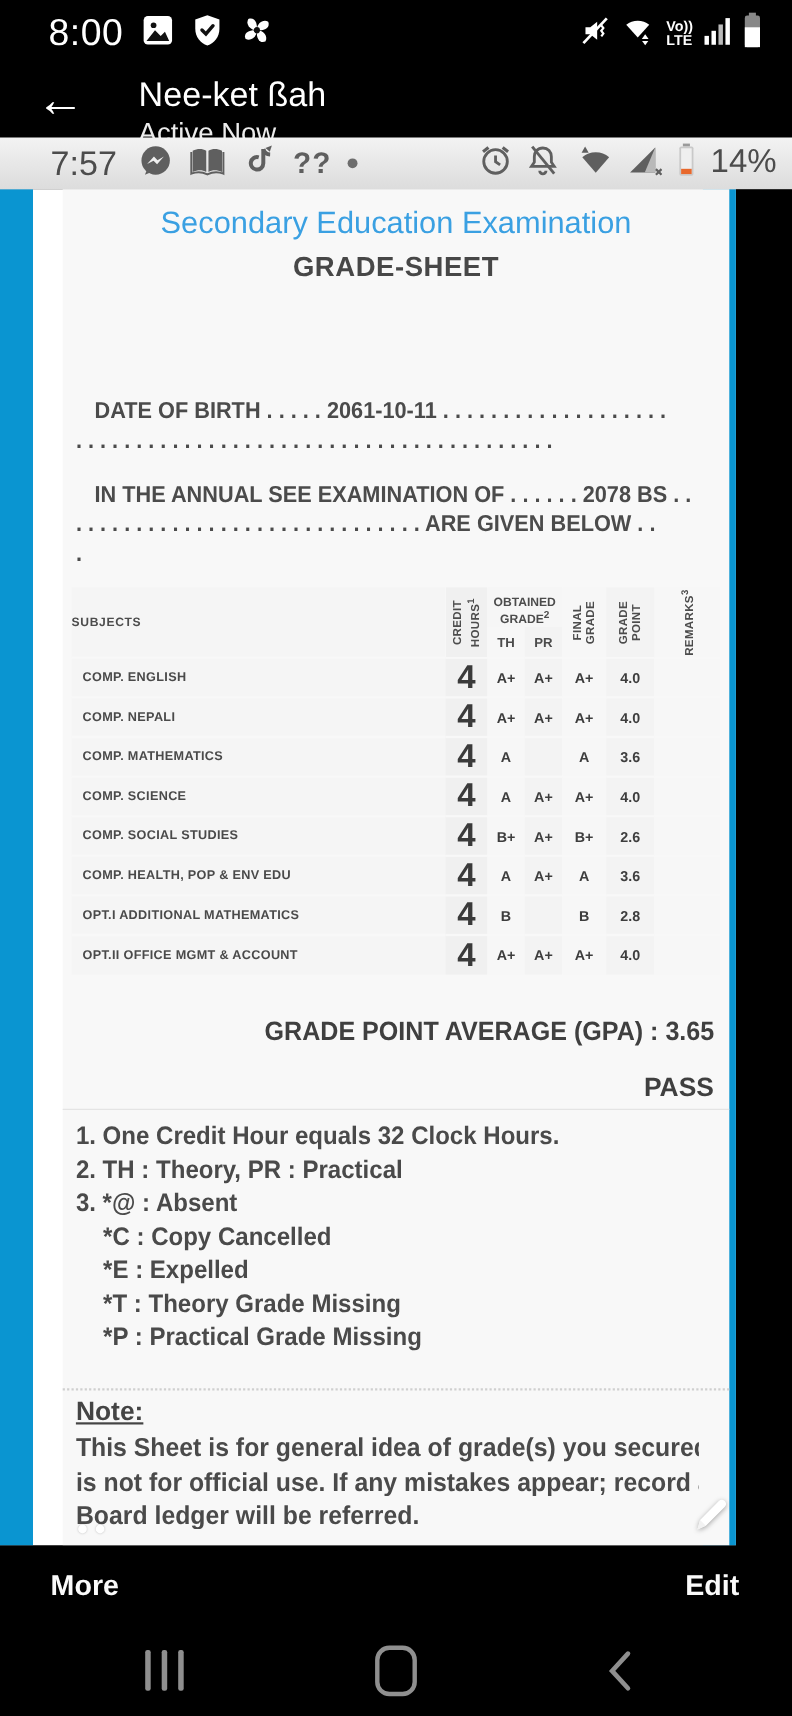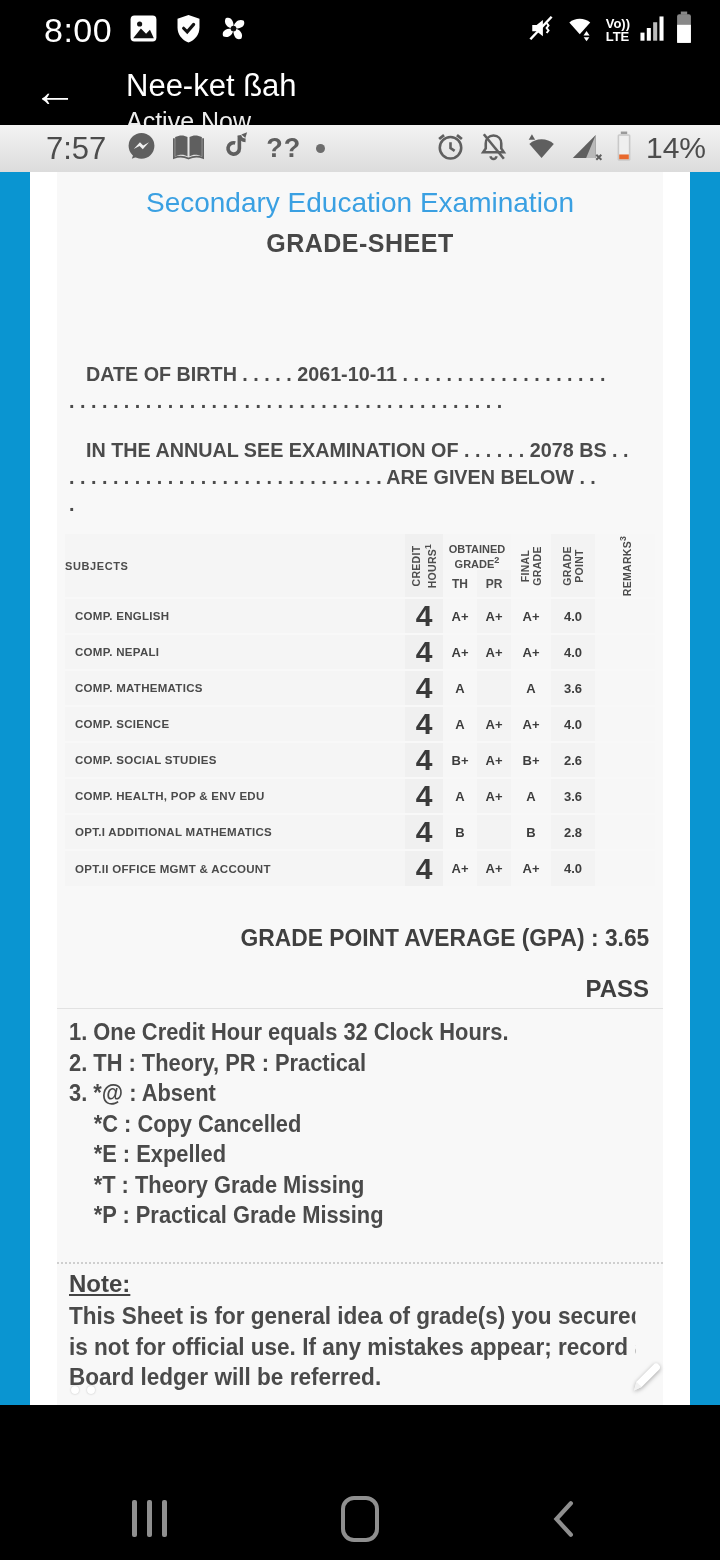--- a/index.html
+++ b/index.html
@@ -22,21 +22,21 @@
   
   .status-inner { position:absolute; left:0; top:125px; width:720px; height:47px; background:linear-gradient(#f3f3f3,#dcdcdc); z-index:3; display:flex; align-items:center; color:#4c4c4c;padding-left:12px; }
   .status-inner .time { font-size:31px; margin-left:34px; }
   .si-icons { display:flex; align-items:center; gap:15px; margin-left:20px; }
   .si-right { display:flex; gap:12px; margin-left:auto; margin-right:14px; }
   .pct { font-size:30px; color:#4c4c4c; }
   .qq { font-size:27px; font-weight:700; color:#5f5f5f; letter-spacing:1px; }
   .mini-dot { width:9px; height:9px; border-radius:50%; background:#6d6d6d; }
 
   
-  .content { position:absolute; left:0; top:172px; width:720px; height:1233px; background:#fff; z-index:2; }
+  .content { position:absolute; left:0; top:172px; width:669px; height:1233px; background:#fff; z-index:2; }
   .strip { position:absolute; top:0; width:30px; height:100%; background:#0a95d1; }
   .strip.left { left:0; } .strip.right { right:0; }
 
   .doc { position:absolute; left:57px; top:0; width:606px; height:100%; background:#f8f8f8; }
   .doc-title { position:absolute; left:0; top:15px; width:100%; text-align:center; font-size:28px; color:#3aa0e2; }
   .doc-subtitle { position:absolute; left:0; top:57px; width:100%; text-align:center; font-size:25px; font-weight:700; color:#474747; letter-spacing:.5px; }
 
   .para { position:absolute; left:12px; width:594px; font-weight:700; font-size:21px; color:#4b4b4b; line-height:27px; }
   .pline { white-space:nowrap; overflow:hidden; width:106%; transform:scaleX(.94); transform-origin:0 50%; }
   .pline.ind { padding-left:18px; }
@@ -387,20 +387,24 @@
             <path d="M6 28.5 L8 21 L12.5 25.5 Z" fill="#f2f2f2"></path>
           </svg>
       </div>
       <div class="scroll-dots">
           <i></i>
           <i></i>
         </div>
     </div>
   </div>
 
+  <div class="more-edit">
+    <span class="more-btn">More</span>
+    <span class="edit-btn">Edit</span>
+  </div>
 
   <div class="navbar">
     <div class="nav-recents">
         <i></i>
         <i></i>
         <i></i>
       </div>
     <div class="nav-home"></div>
     <div class="nav-back">
       <svg width="34" height="42" viewBox="0 0 24 32">

